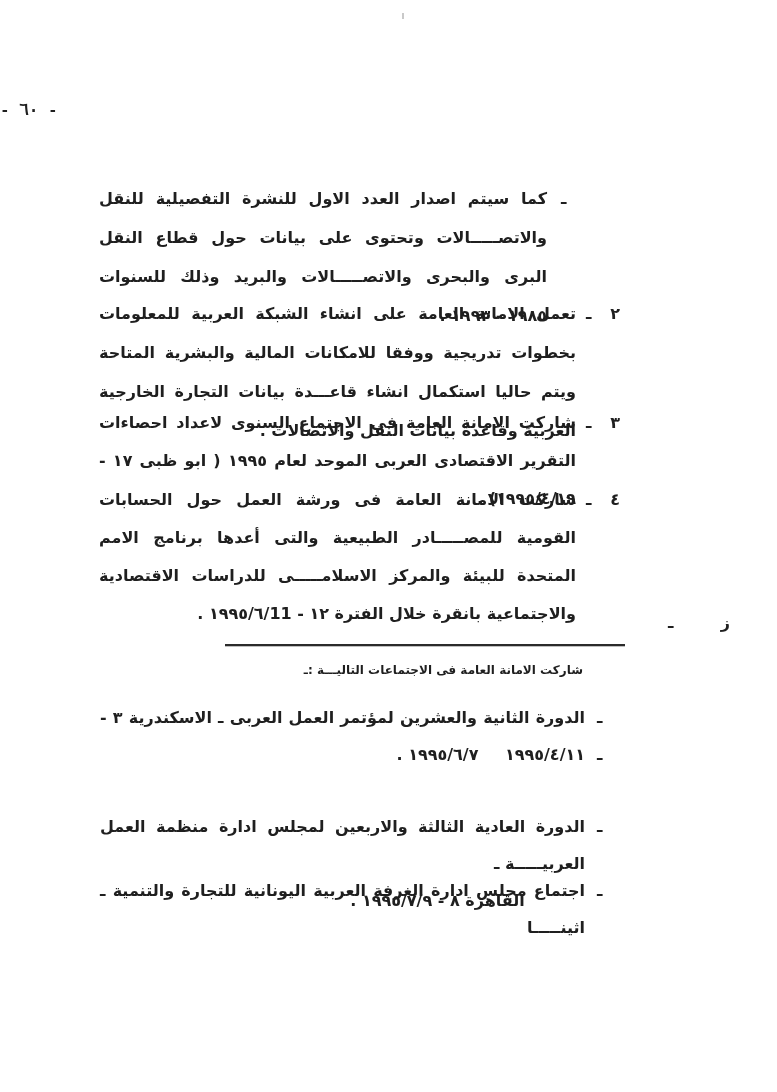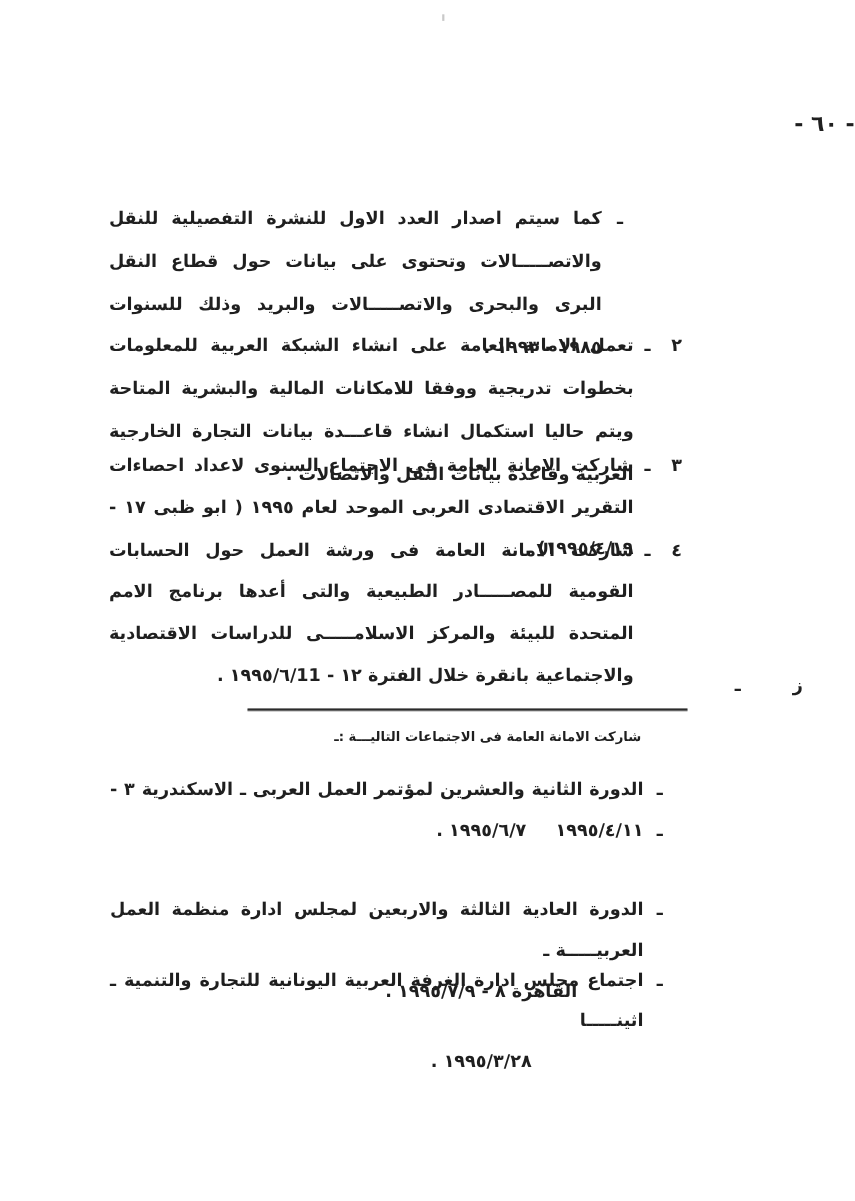--- a/index.html
+++ b/index.html
@@ -8,23 +8,24 @@
     width:777px;height:1092px;
     background:#ffffff;
     color:#1f1f1f;
     font-family:"DejaVu Sans", sans-serif;
     font-weight:700;
     direction:rtl;
     overflow:hidden;
   }
   .page-number{
     position:absolute;top:100px;left:0;right:0;
-    text-align:right;
-    font-size:20px;
+    text-align:left;
+    font-size:16px;
     letter-spacing:1px;
+    font-family:Liberation Mono, monospace;
   }
   .scan-speck{
     position:absolute;top:13px;left:402px;
     width:2px;height:6px;background:#c9c9c9;
   }
   .block{position:absolute;display:flex;align-items:flex-start;}
   .marker-cell{flex:0 0 auto;text-align:left;}
   .marker-split{display:flex;justify-content:space-between;}
   .txt{
     flex:1 1 auto;
@@ -134,17 +135,16 @@
     <span class="txt">
       <span>الدورة العادية الثالثة والاربعين لمجلس ادارة منظمة العمل العربيـــــة ـ</span>
       <span class="cont">القاهرة ٨ - ١٩٩٥/٧/٩ .</span>
     </span>
   </div>
 
   <div class="block bullet bullet-4">
     <span class="marker-cell">ـ</span>
     <span class="txt">
       <span>اجتماع مجلس ادارة الغرفة العربية اليونانية للتجارة والتنمية ـ اثينـــــا</span>
-      <span class="cont">١٩٩٥/٣/٢٨ .</span>
     </span>
   </div>
 
 </div>
 
 </body></html>

